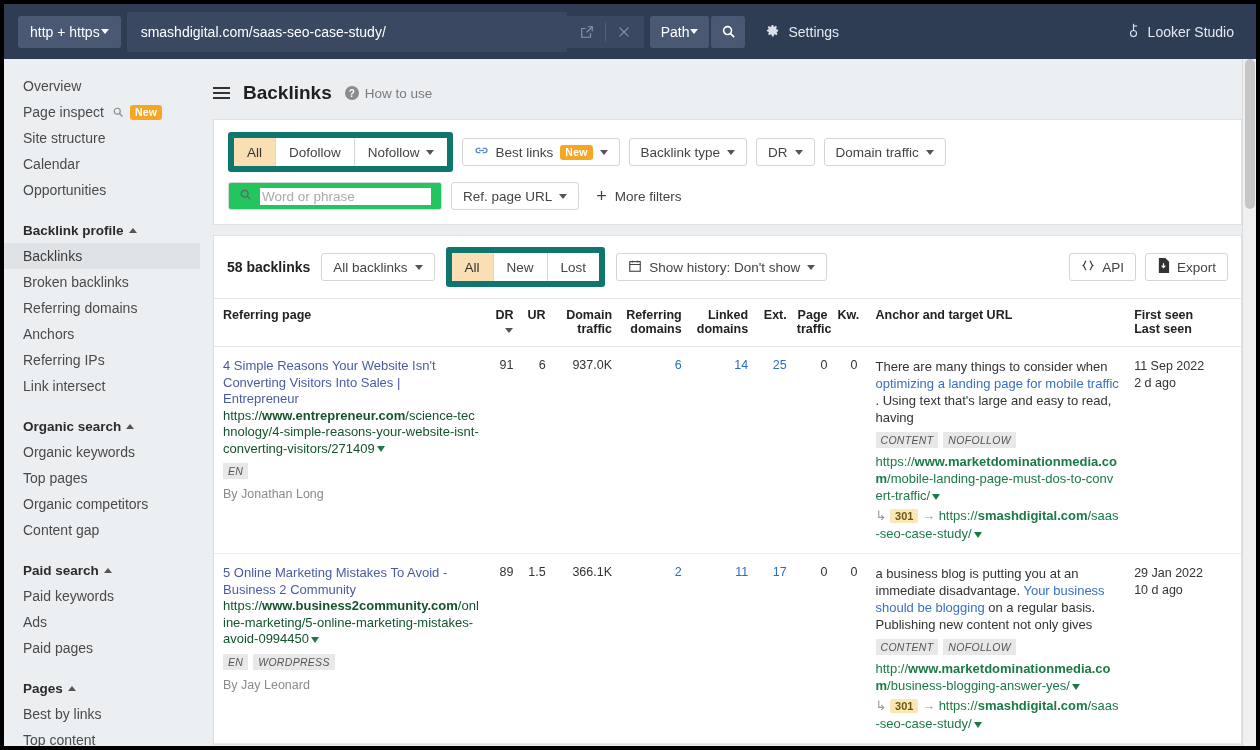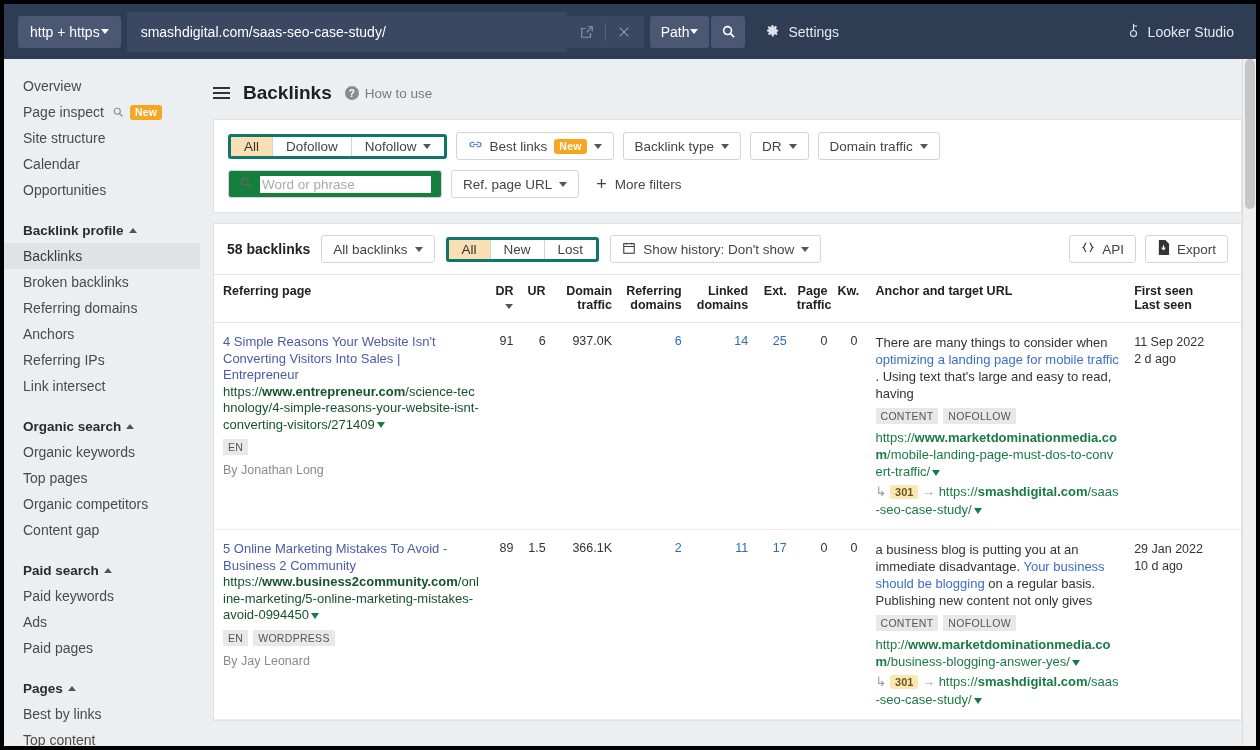--- a/index.html
+++ b/index.html
@@ -160,22 +160,22 @@
   .card {
     background: #ffffff;
     border: 1px solid #e0e0e0;
     margin: 10px 0 0 13px;
   }
   .filters { padding: 12px 14px 14px 14px; }
   .filter-row { display: flex; align-items: center; gap: 9px; }
   .filter-row + .filter-row { margin-top: 10px; }
 
   .seg {
-    display: flex; border: 3px solid #0f766e; border-radius: 3px; overflow: hidden;
-    height: 25px;
+    display: flex; border: 6px solid #0f766e; border-radius: 3px; overflow: hidden;
+    height: 40px;
   }
   .seg > div {
     display: flex; align-items: center; padding: 0 13px;
     font-size: 13.5px; color: #444; cursor: pointer;
     border-right: 1px solid #d5d5d5;
     background: #fff; gap: 6px;
   }
   .seg > div:last-child { border-right: none; }
   .seg > div.on { background: #fbdfb4; color: #333; }
 
@@ -186,21 +186,21 @@
     background: #fff; font-size: 13.5px; color: #444;
     cursor: pointer; white-space: nowrap;
   }
   .caret-dk { border-top-color: #555; }
   .link-icon { color: #5b8bbf; font-size: 13px; }
 
   .search-field {
     display: flex; align-items: center; gap: 8px;
     height: 28px; width: 214px;
     border: 1px solid #d5d5d5; border-radius: 3px;
-    background: #15803d; padding: 0 10px;
+    background: #22c55e; padding: 0 10px;
   }
   .search-field input {
     border: none; outline: none; font-size: 13.5px;
     color: #333; width: 100%;
     font-family: "Liberation Sans", sans-serif;
   }
   .search-field input::placeholder { color: #aaa; }
   .plus-filters {
     display: flex; align-items: center; gap: 8px;
     font-size: 13.5px; color: #444; cursor: pointer; margin-left: 8px;
@@ -247,21 +247,21 @@
   .ref-url b { font-weight: bold; }
   .caret-grn {
     width: 0; height: 0; display: inline-block;
     border-left: 4.5px solid transparent;
     border-right: 4.5px solid transparent;
     border-top: 6px solid #1a7a45;
     cursor: pointer;
     vertical-align: middle;
     margin-left: 2px;
   }
-  .tagrow { margin-top: 6px; display: flex; gap: 5px; flex-wrap: wrap; }
+  .tagrow { margin-top: 6px; display: flex; gap: 5px; flex-wrap: wrap; font-style: italic; }
   .tag {
     background: #e8e8e8; color: #555;
     font-size: 10.5px; padding: 2px 5px;
     letter-spacing: .3px;
   }
   .byline { margin-top: 8px; font-size: 12.5px; color: #8a8a8a; }
 
   .anchor-text { font-size: 13px; line-height: 17px; color: #333; }
   .anchor-text a { color: #3a6fc4; text-decoration: none; cursor: pointer; }
   .target-url {

